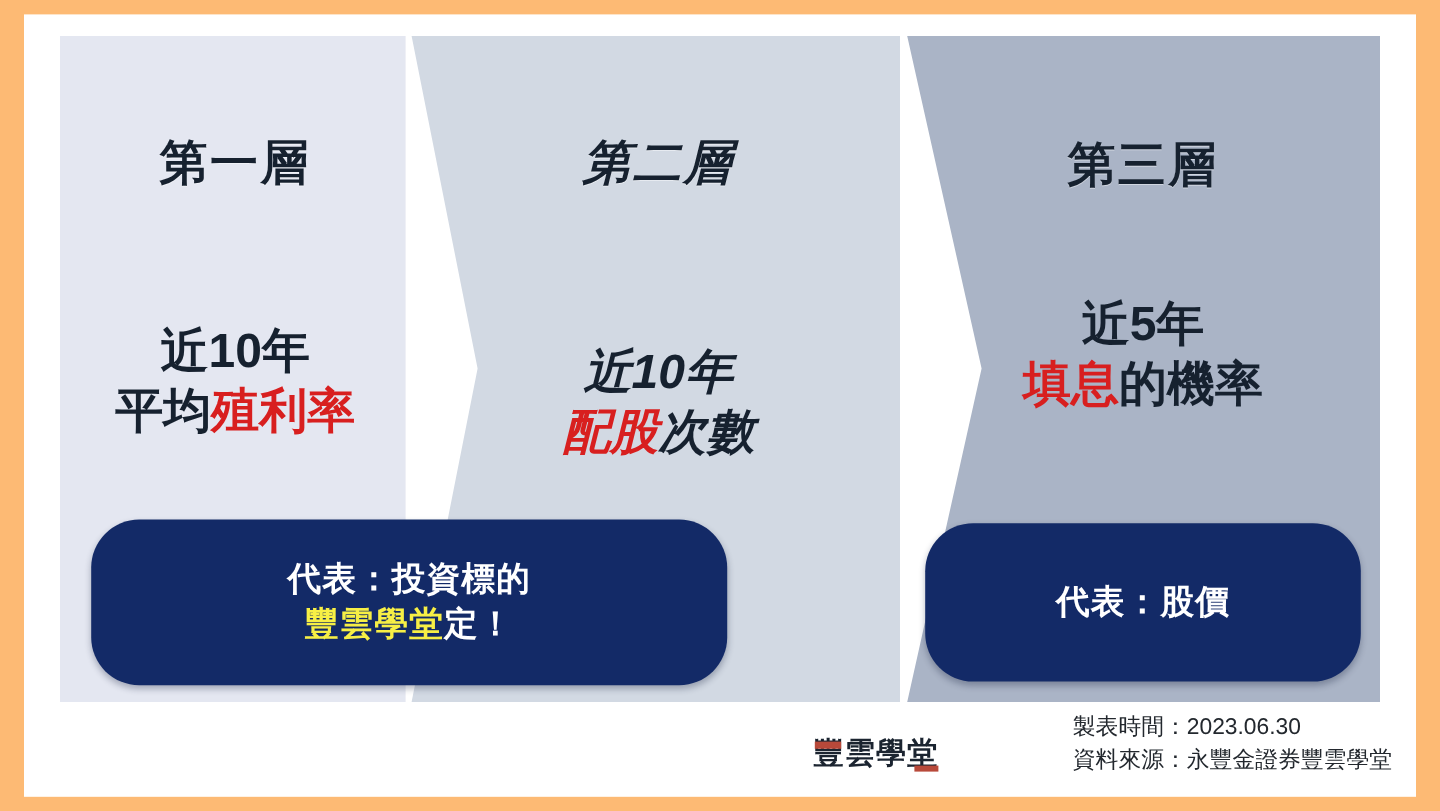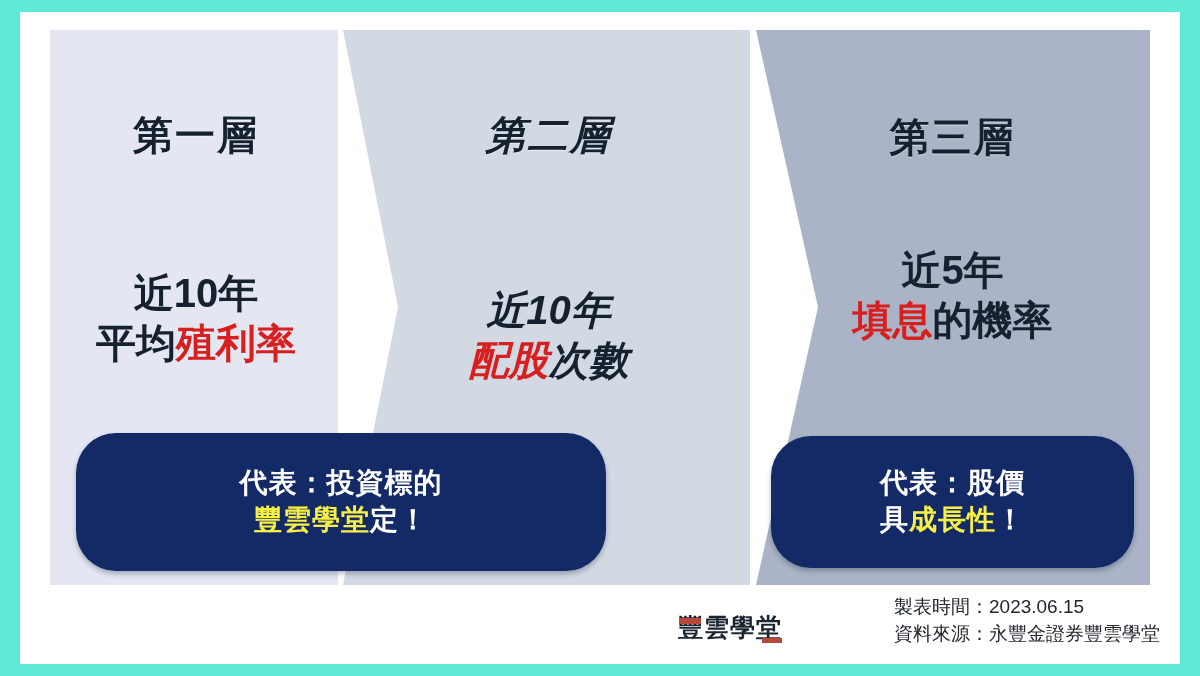--- a/index.html
+++ b/index.html
@@ -11,21 +11,21 @@
   }
   body {
     background: #e5e8f0;
     font-family: "Liberation Sans", "DejaVu Sans", sans-serif;
     -webkit-font-smoothing: antialiased;
   }
   #stage {
     position: relative;
     width: 1200px;
     height: 676px;
-    background: #5eead4;
+    background: #fdba74;
   }
   
   #card {
     position: absolute;
     left: 20px;
     top: 12px;
     width: 1160px;
     height: 652px;
     background: #ffffff;
   }
@@ -202,32 +202,31 @@
 
     <div class="panel-col" id="col3">
       <div class="tier-title">第三層</div>
       <div class="metric">
         <div>近5年</div>
         <div><span class="hl">填息</span><span>的機率</span></div>
       </div>
       <div class="pill" id="pill3">
         <div class="pill-inner">
           <div>代表：股價</div>
-          <div><span>具</span><span class="hl">成長性</span><span>！</span></div>
         </div>
       </div>
     </div>
   </div>
 
   <div id="footer">
     <div id="logo">
       <span class="accent-wrap">
         <span class="accent-bar"></span>
         <span class="accent-bar2"></span>
         <span>豐雲學堂</span>
       </span>
     </div>
     <div id="credits">
-      <div><span>製表時間：</span><span>2023.06.15</span></div>
+      <div><span>製表時間：</span><span>2023.06.30</span></div>
       <div><span>資料來源：</span><span>永豐金證券豐雲學堂</span></div>
     </div>
   </div>
 </div>
 
 </body></html>

